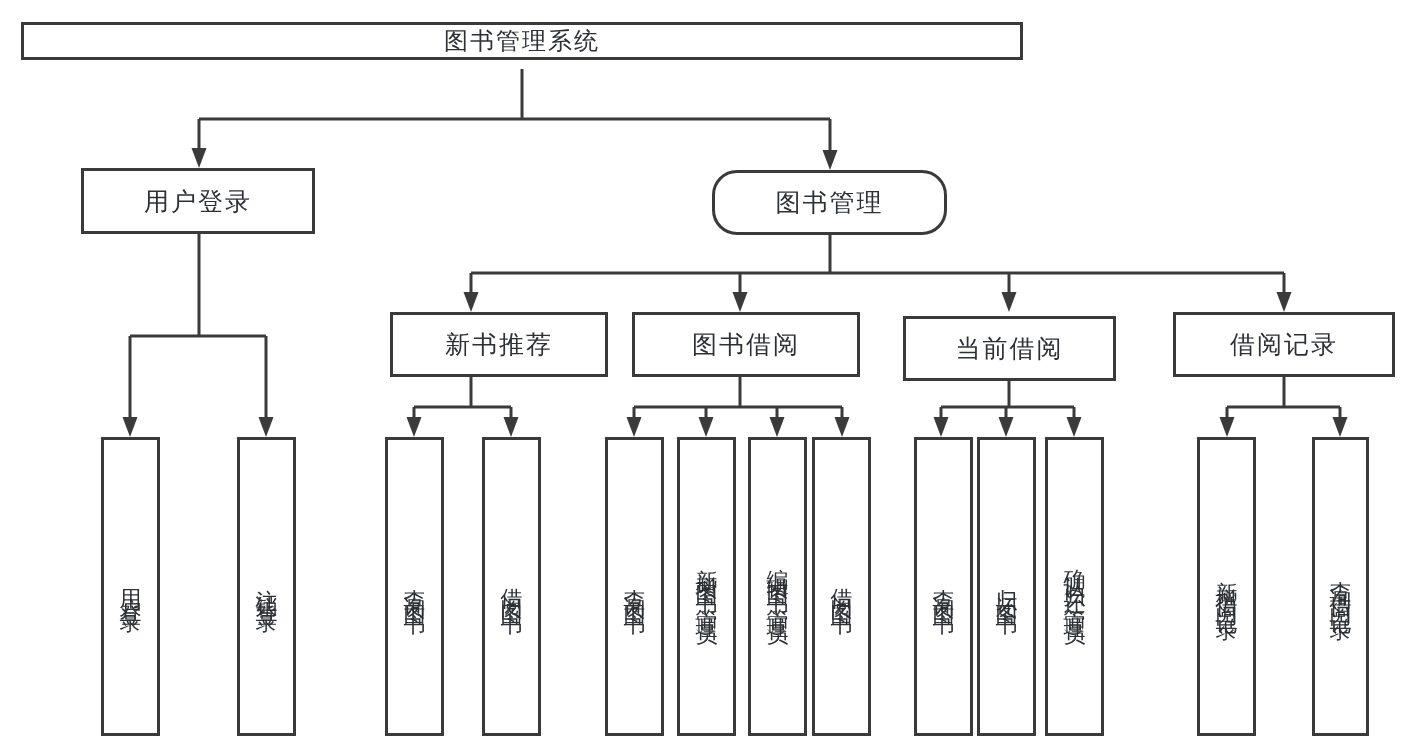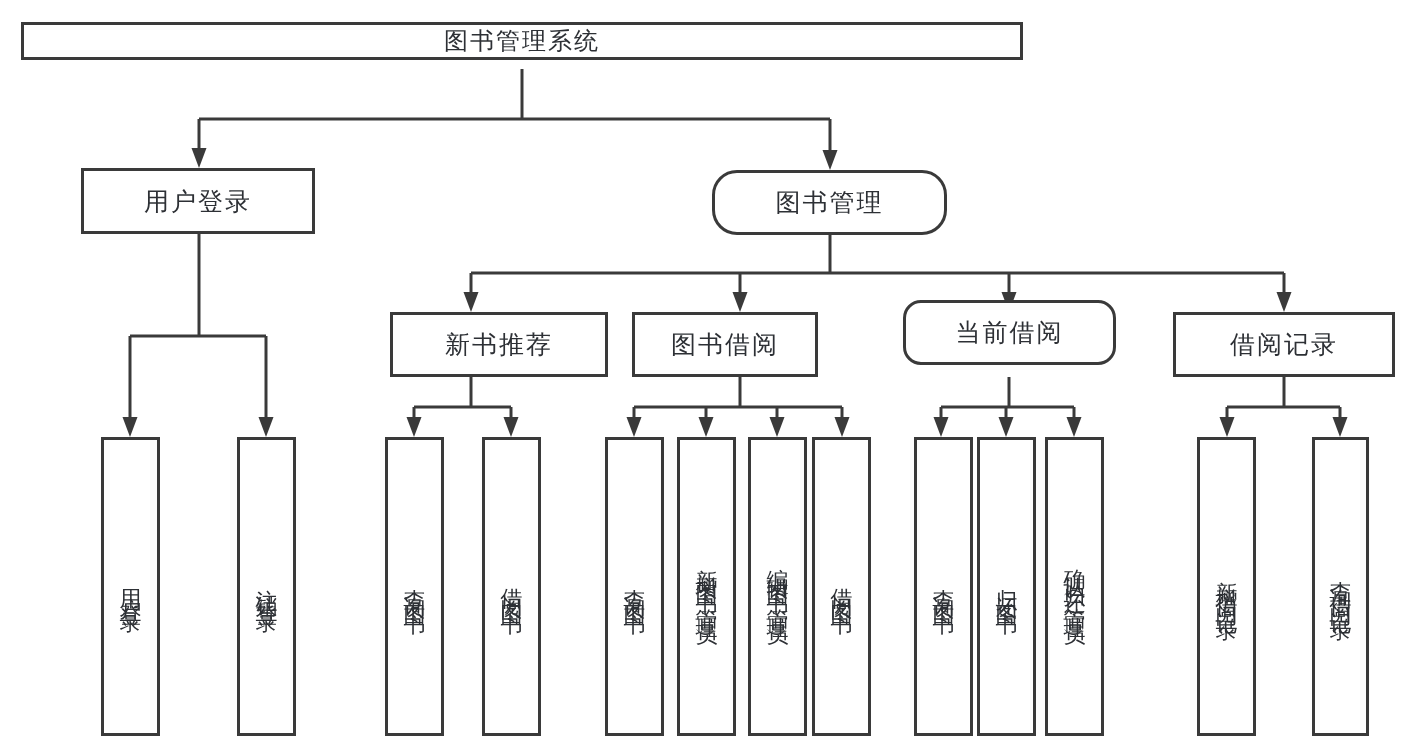--- a/index.html
+++ b/index.html
@@ -126,22 +126,22 @@
       <line x1="1340" y1="407" x2="1340" y2="421"></line>
       <polygon points="1340,437 1332.5,417 1347.5,417"></polygon>
     </svg>
 
   <div class="box h root" style="left:21px; top:22px; width:1002px; height:38px;font-family:Liberation Serif, serif;">图书管理系统</div>
 
   <div class="box h" style="left:81px; top:168px; width:234px; height:66px;">用户登录</div>
   <div class="box h" style="left:712px; top:170px; width:235px; height:65px;border-radius:25px;">图书管理</div>
 
   <div class="box h" style="left:362px; top:312px; width:218px; height:65px;margin-left:28px;">新书推荐</div>
-  <div class="box h" style="left:632px; top:312px; width:186px; height:65px;">图书借阅</div>
-  <div class="box h" style="left:903px; top:300px; width:213px; height:65px;border-radius:18px;">当前借阅</div>
+  <div class="box h" style="left:632px; top:312px; width:228px; height:65px;">图书借阅</div>
+  <div class="box h" style="left:903px; top:316px; width:213px; height:65px;">当前借阅</div>
   <div class="box h" style="left:1173px; top:312px; width:222px; height:65px;">借阅记录</div>
 
   <div class="box leaf" style="left:101px; top:437px; width:59px; height:299px;">用户登录</div>
   <div class="box leaf" style="left:237px; top:437px; width:59px; height:299px;">注销登录</div>
 
   <div class="box leaf" style="left:385px; top:437px; width:59px; height:299px;">查询图书</div>
   <div class="box leaf" style="left:482px; top:437px; width:59px; height:299px;">借阅图书</div>
 
   <div class="box leaf" style="left:605px; top:437px; width:59px; height:299px;">查询图书</div>
   <div class="box leaf" style="left:677px; top:437px; width:59px; height:299px;">新增图书（管理员）</div>

